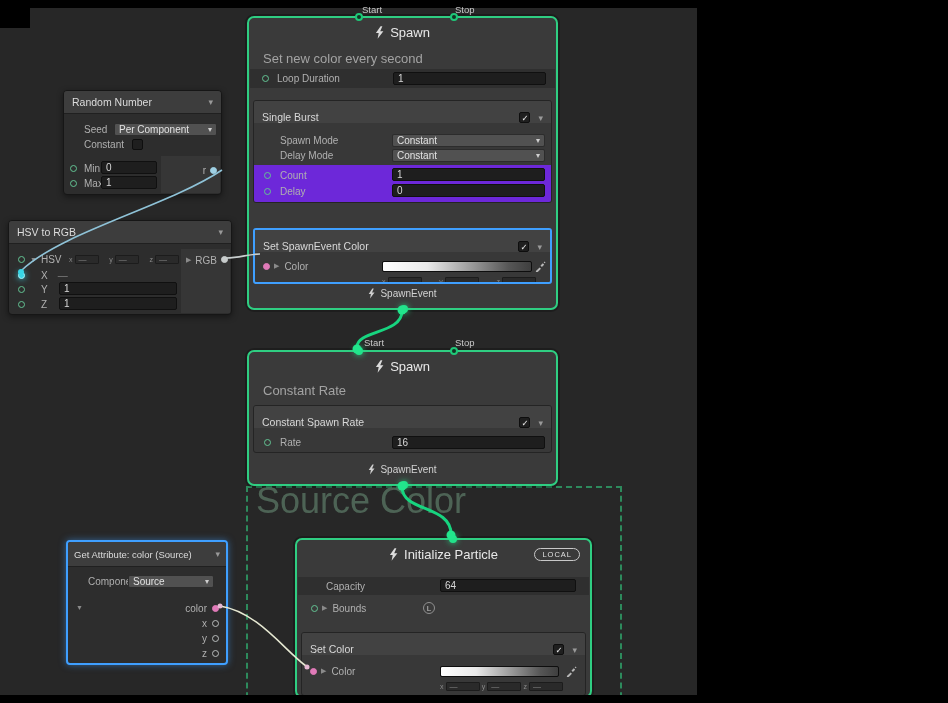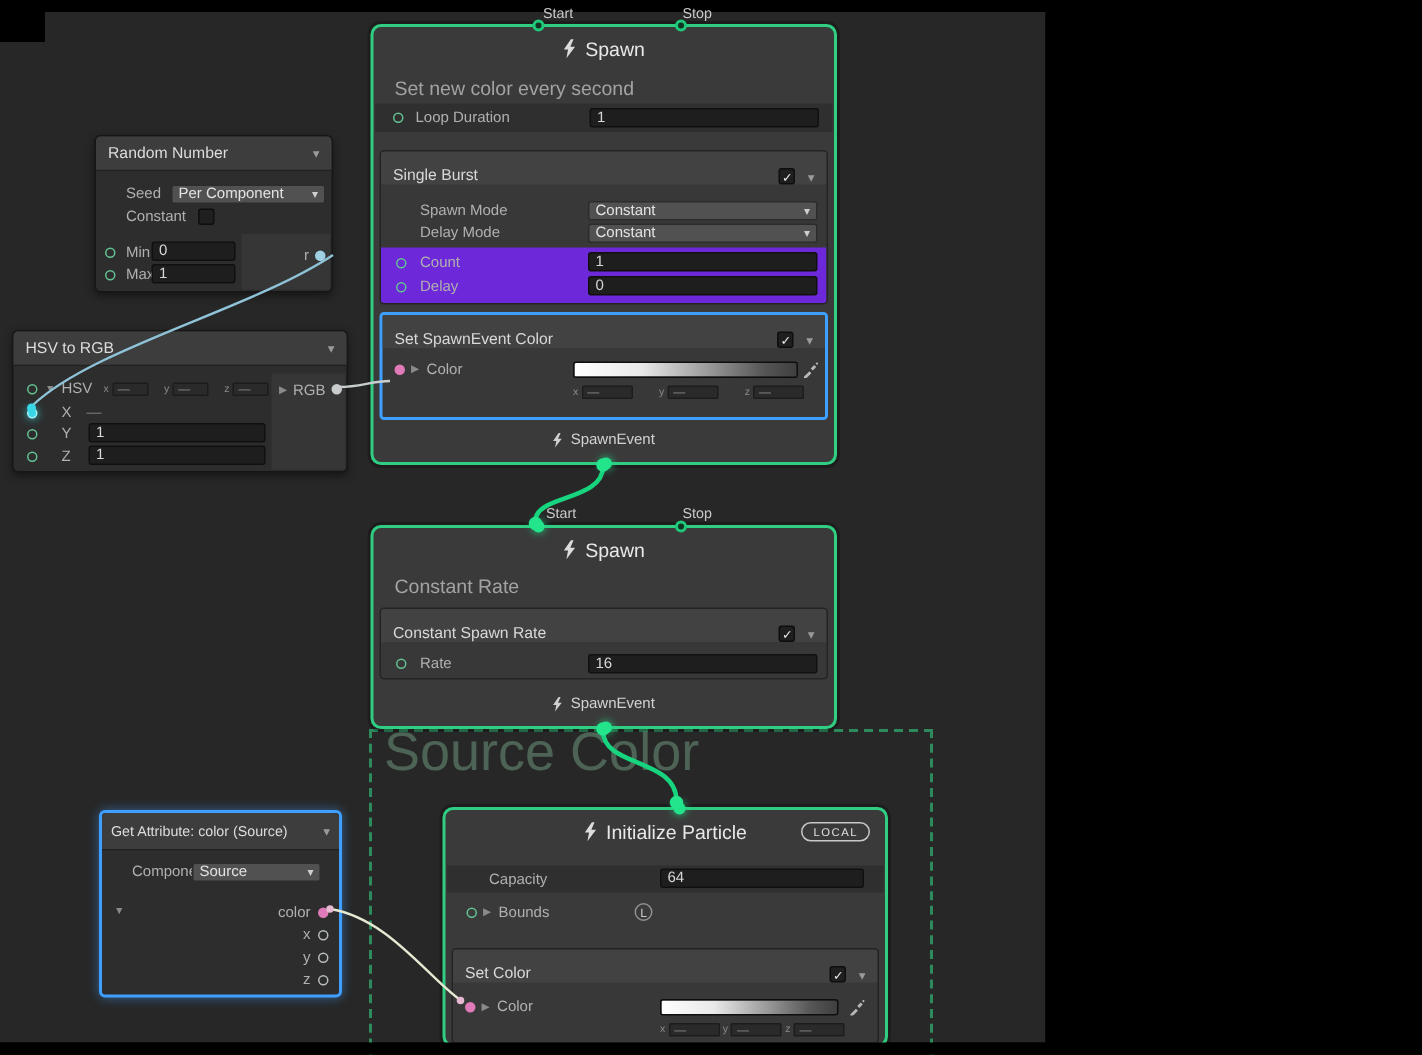--- a/index.html
+++ b/index.html
@@ -117,21 +117,21 @@
           <span class="fld" style="left:138px;right:6px;top:0">1</span>
         </div>
         <div class="ar" style="top:19px;left:0;right:0;height:14px">
           <span class="pti" style="margin-left:10px"></span>
           <span class="lab" style="margin-left:9px">Delay</span>
           <span class="fld" style="left:138px;right:6px;top:0">0</span>
         </div>
       </div>
     </div>
 
-    <div class="blk selected" style="top:190px;height:72px">
+    <div class="blk selected" style="top:210px;height:56px">
       <div class="blk-head">
         <span class="blk-title">Set SpawnEvent Color</span>
         <span class="cb" style="margin-left:auto">✓</span>
         <span class="chev" style="margin-left:2px">▾</span>
       </div>
       <div class="ar" style="top:28px;left:0;right:0;height:16px">
         <span class="pti pkf" style="margin-left:8px"></span>
         <span class="exp" style="margin-left:4px">▶</span>
         <span class="lab" style="margin-left:5px">Color</span>
         <span class="grad" style="left:127px;right:18px;top:3px"></span>

